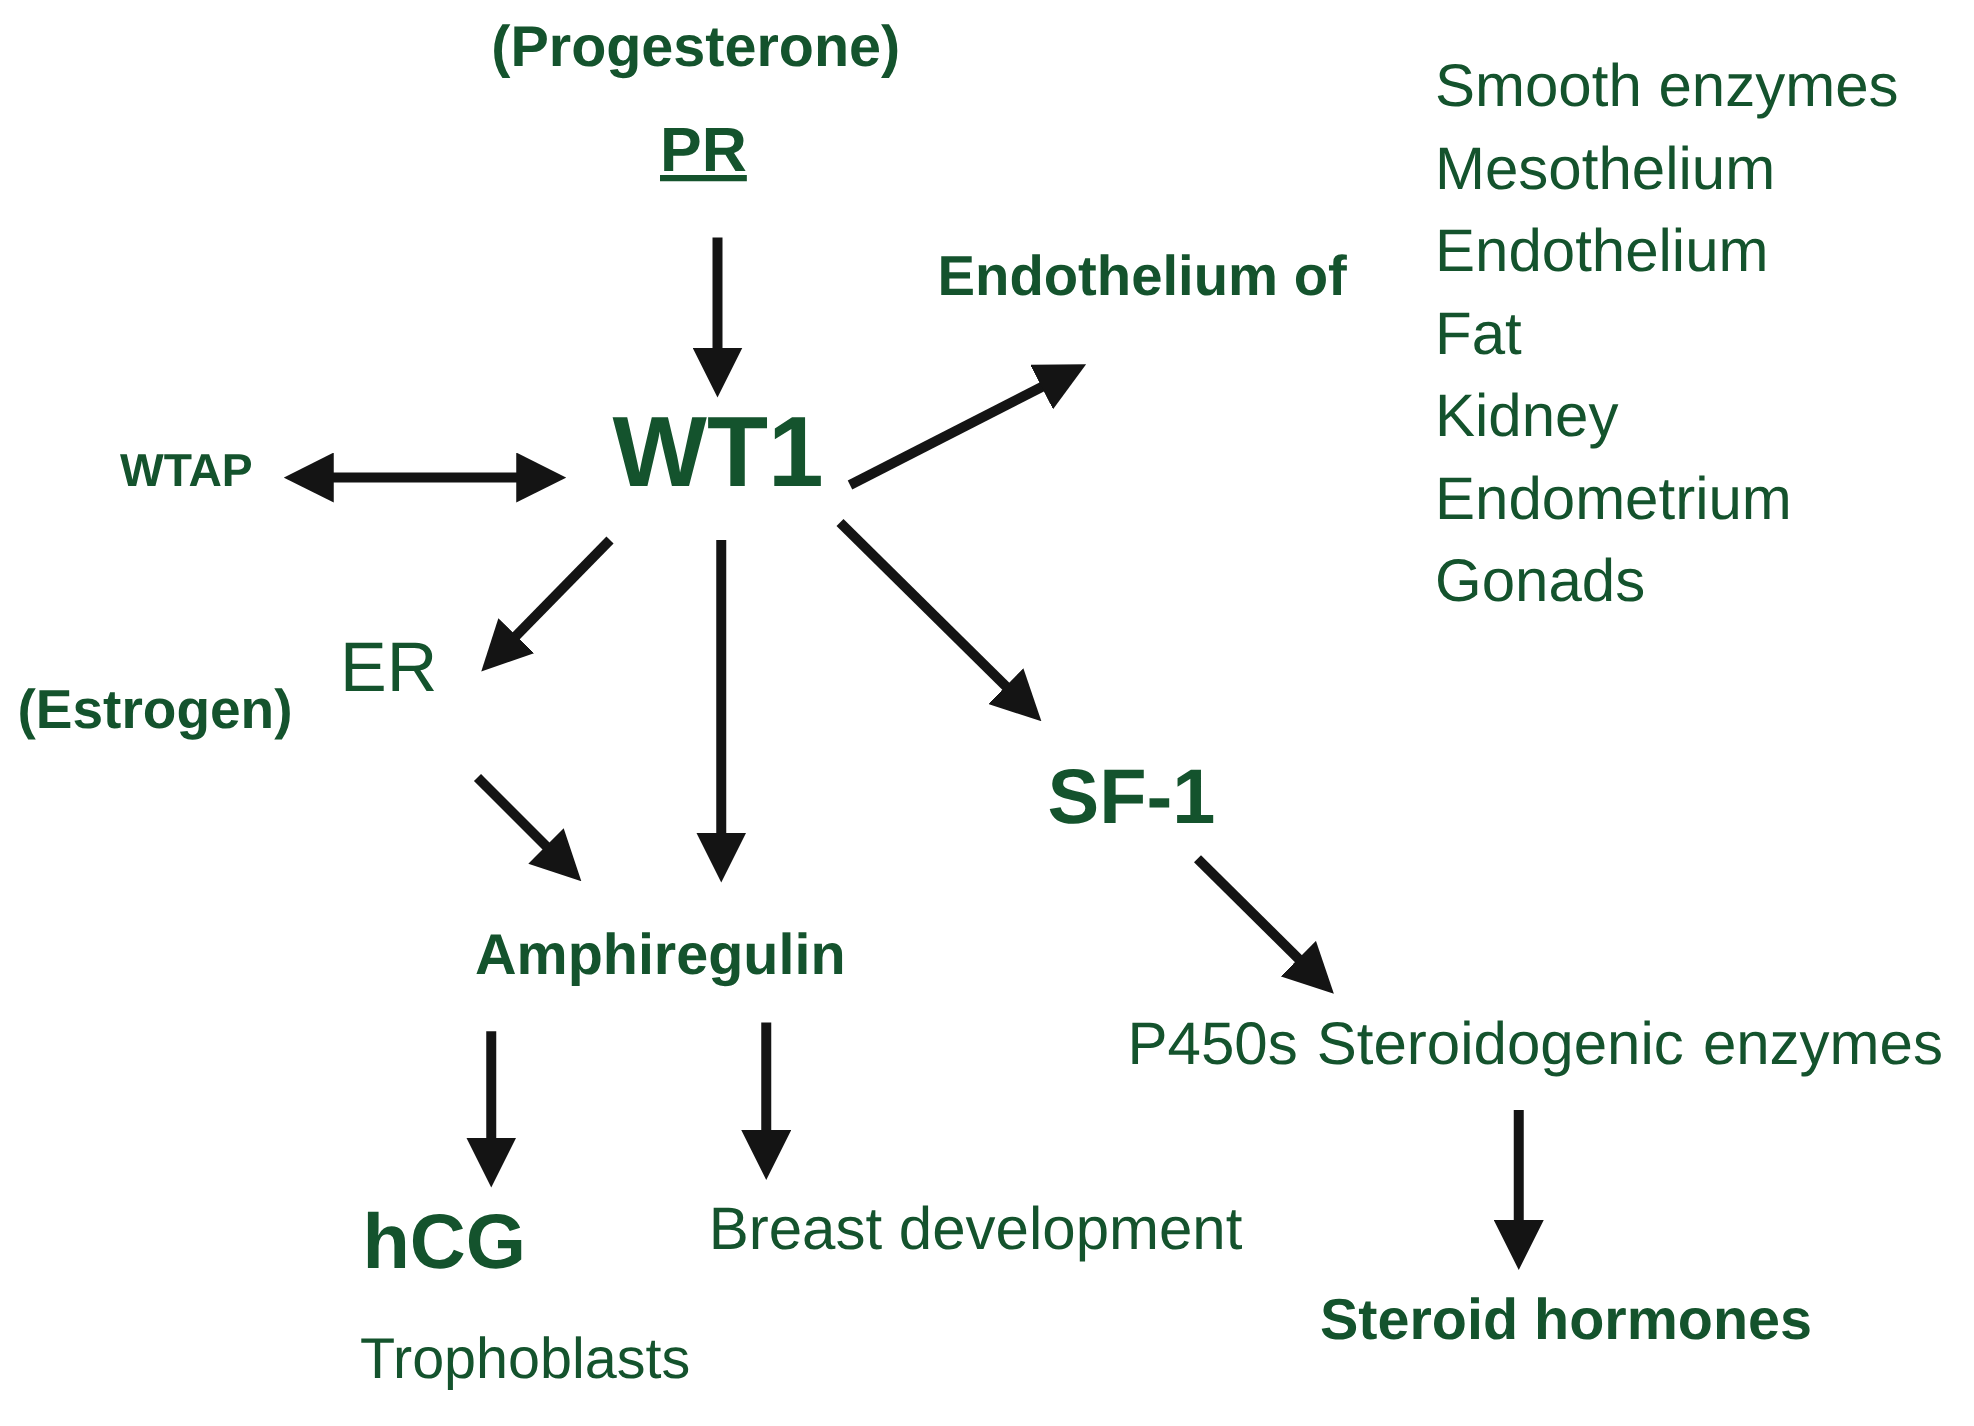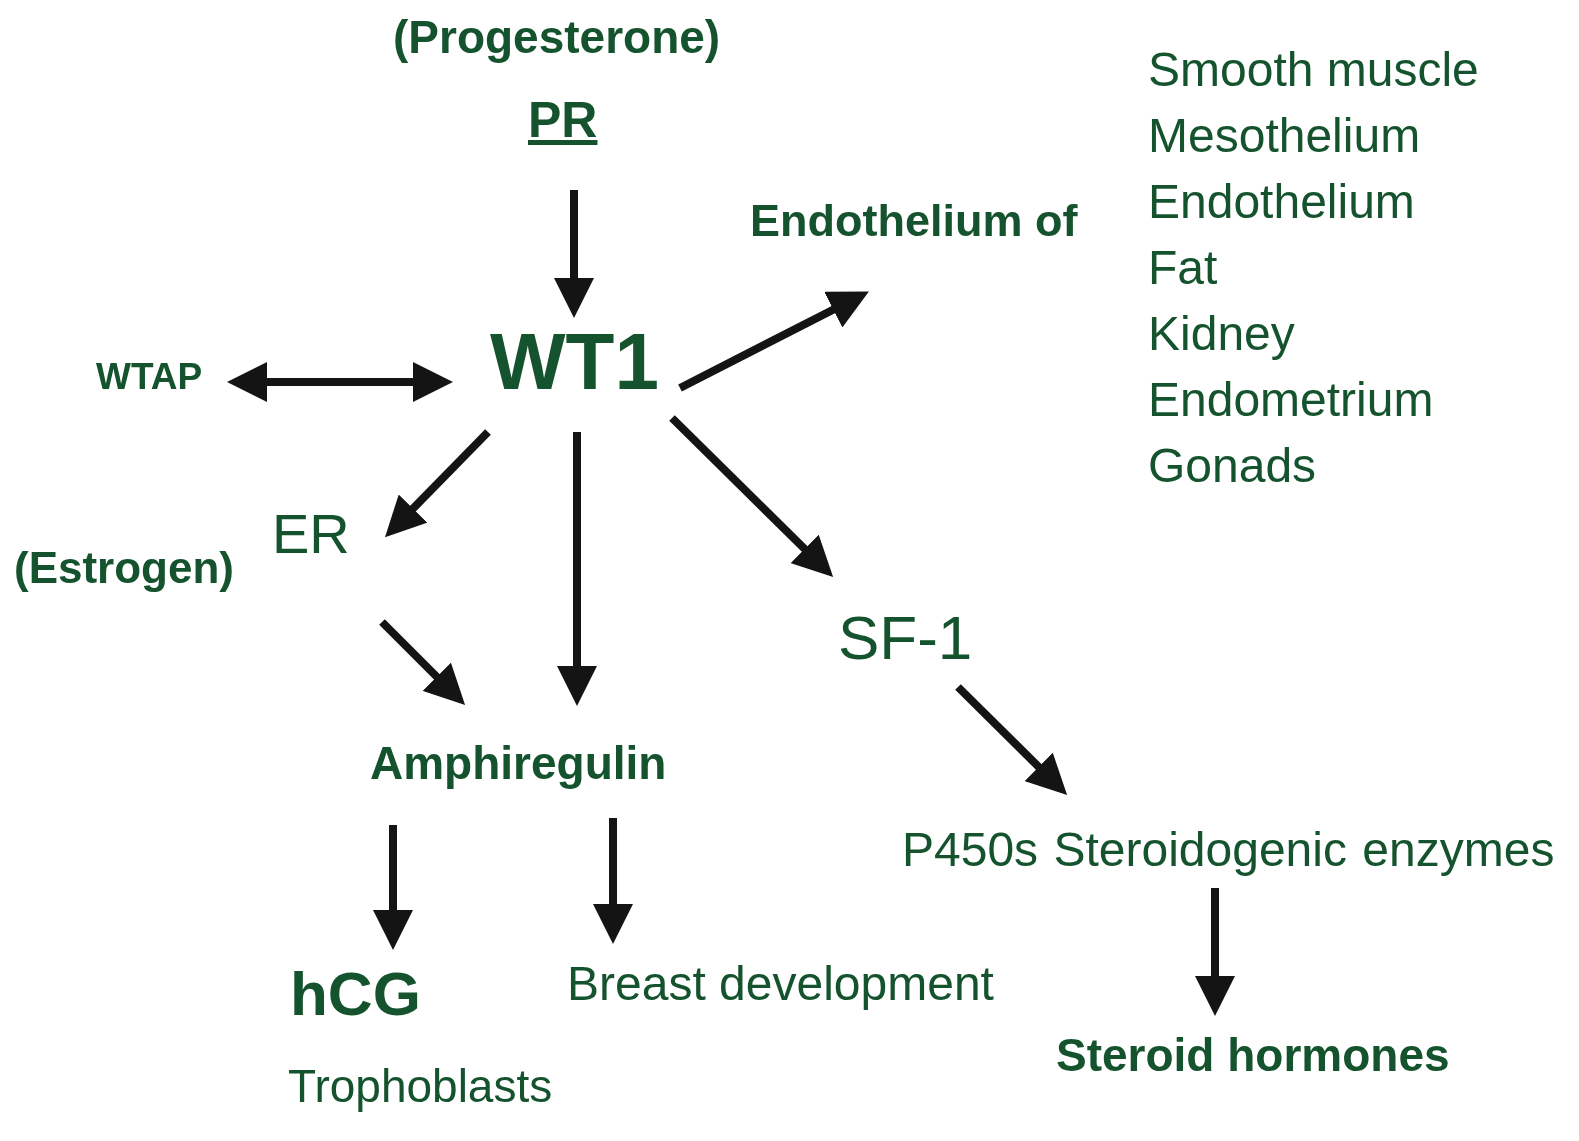--- a/index.html
+++ b/index.html
@@ -14,26 +14,26 @@
   .edges{position:absolute;left:0;top:0;}
   .lbl{position:absolute;white-space:nowrap;line-height:1;}
 
   .n-progesterone{left:393px;top:14px;font-size:46px;font-weight:bold;}
   .n-pr{left:528px;top:95px;font-size:50px;font-weight:bold;text-decoration:underline;}
   .n-wtap{left:96px;top:358px;font-size:37px;font-weight:bold;}
   .n-wt1{left:490px;top:322px;font-size:80px;font-weight:bold;}
   .n-devof{left:750px;top:198px;font-size:45px;font-weight:bold;}
   .n-estrogen{left:14px;top:546px;font-size:44px;font-weight:bold;}
   .n-er{left:272px;top:506px;font-size:56px;font-weight:normal;}
-  .n-sf1{left:838px;top:607px;font-size:62px;font-weight:normal;}
-  .n-amphiregulin{left:370px;top:740px;font-size:46px;font-weight:bold;}
+  .n-sf1{left:838px;top:607px;font-size:62px;font-weight:bold;}
+  .n-amphiregulin{left:380px;top:740px;font-size:46px;font-weight:bold;}
   .n-hcg{left:290px;top:963px;font-size:62px;font-weight:600;}
   .n-trophoblasts{left:288px;top:1063px;font-size:46px;font-weight:normal;}
   .n-breastdev{left:567px;top:960px;font-size:48px;font-weight:normal;}
-  .n-p450s{left:902px;top:812px;font-size:48px;font-weight:normal;word-spacing:2px;margin-top:14px;}
+  .n-p450s{left:902px;top:812px;font-size:48px;font-weight:normal;word-spacing:2px;}
   .n-steroidhormones{left:1056px;top:1032px;font-size:46px;font-weight:bold;}
 
   .tissues{position:absolute;left:1148px;top:40px;font-size:48px;font-weight:normal;}
   .tissue{height:66px;line-height:60px;white-space:nowrap;}
 
   svg line{stroke:#141414;stroke-width:8;}
 </style>
 </head>
 <body>
 
@@ -67,21 +67,21 @@
   <div class="lbl n-er">ER</div>
   <div class="lbl n-sf1">SF-1</div>
   <div class="lbl n-amphiregulin">Amphiregulin</div>
   <div class="lbl n-hcg">hCG</div>
   <div class="lbl n-trophoblasts">Trophoblasts</div>
   <div class="lbl n-breastdev">Breast development</div>
   <div class="lbl n-p450s">P450s Steroidogenic enzymes</div>
   <div class="lbl n-steroidhormones">Steroid hormones</div>
 
   <div class="tissues">
-    <div class="tissue">Smooth muscle</div>
+    <div class="tissue">Smooth enzymes</div>
     <div class="tissue">Mesothelium</div>
     <div class="tissue">Endothelium</div>
     <div class="tissue">Fat</div>
     <div class="tissue">Kidney</div>
     <div class="tissue">Endometrium</div>
     <div class="tissue">Gonads</div>
   </div>
 
 </div>
 

